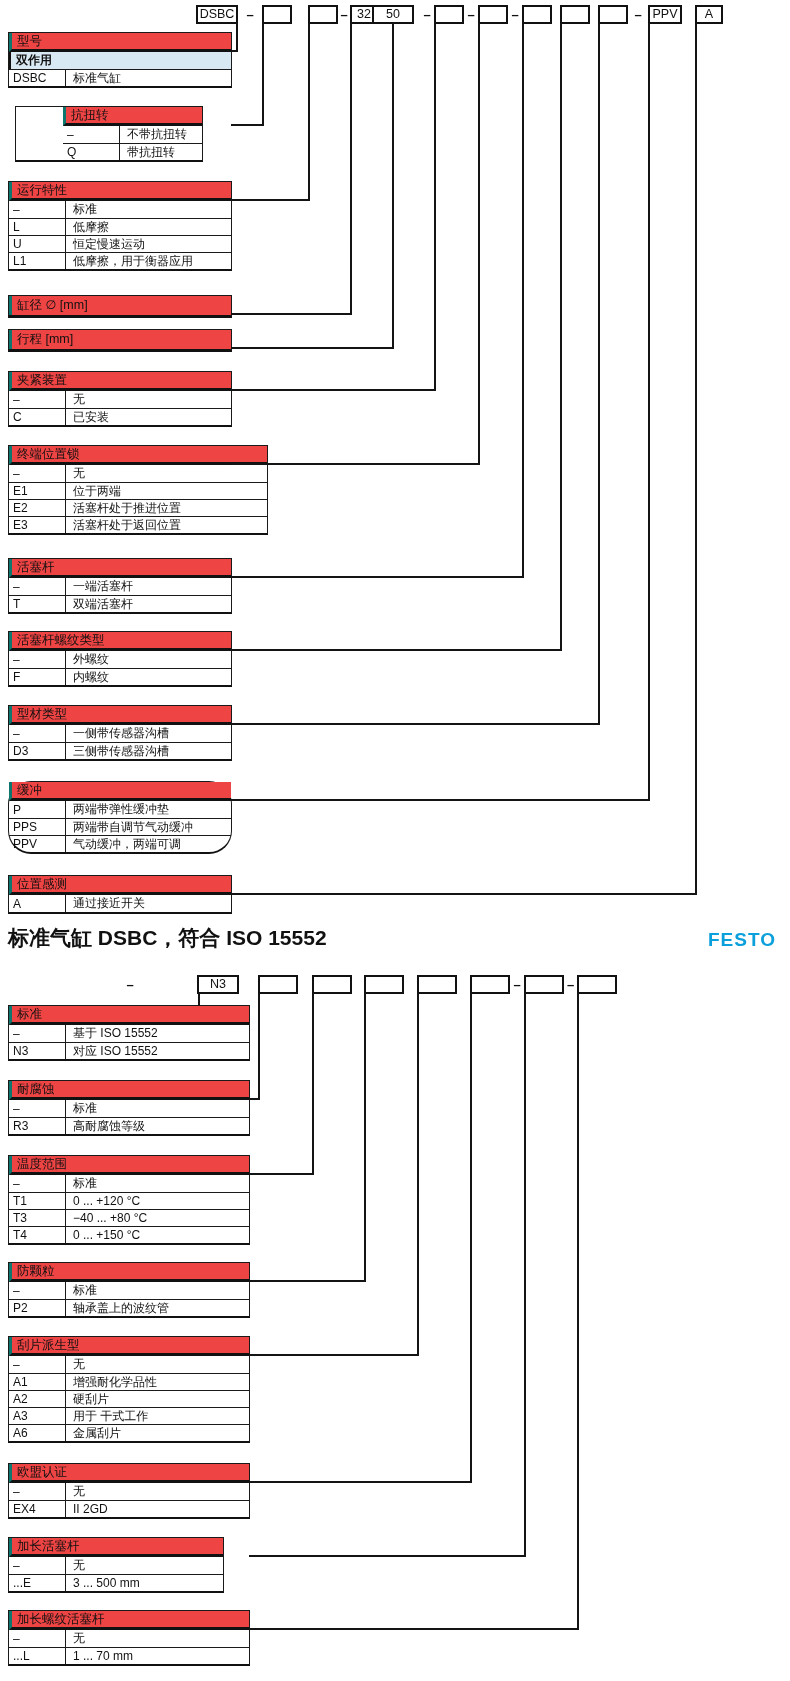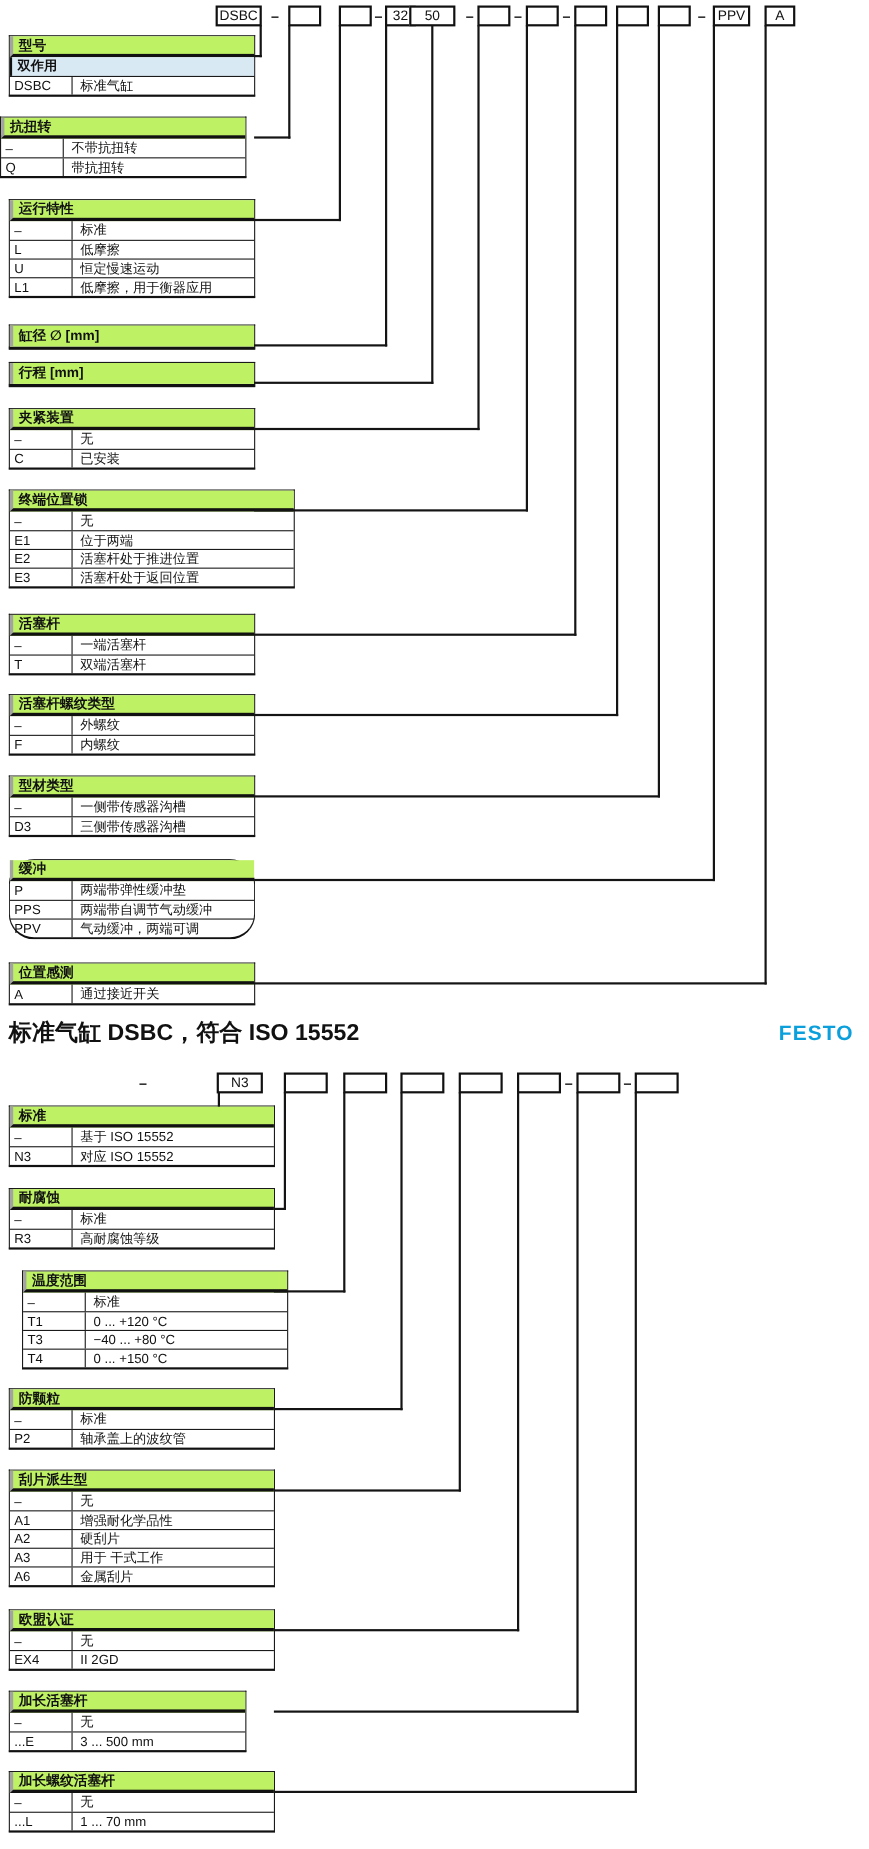--- a/index.html
+++ b/index.html
@@ -13,22 +13,22 @@
     background:#fff;display:flex;align-items:center;justify-content:center;
     font-size:12.5px;line-height:1;
   }
   .code-dash{
     position:absolute;height:19px;display:flex;align-items:center;
     font-size:13px;font-weight:bold;transform:translateX(-50%);
   }
   .tbl{position:absolute;box-sizing:border-box;background:#fff;border:1px solid #1a1a1a;border-bottom:2px solid #111;}
   .tbl.empty{border-bottom:3px solid #111;}
   .tbl-header{
-    height:19px;box-sizing:border-box;background:#bef264;border-left:3px solid #a3a3a3;
-    border-bottom:3px solid #111;font-weight:bold;font-size:12.5px;
+    height:19px;box-sizing:border-box;background:#ef4444;border-left:3px solid #0f766e;
+    border-bottom:3px solid #111;font-weight:normal;font-size:12.5px;
     display:flex;align-items:center;padding:0 5px;white-space:nowrap;overflow:hidden;
   }
   .tbl.empty .tbl-header{border-bottom:none;}
   .tbl-sub{
     height:17px;box-sizing:border-box;background:#d9e9f4;border-left:2px solid #111;
     font-weight:bold;font-size:12px;display:flex;align-items:center;padding:0 5px;
   }
   .tbl-row{height:17px;box-sizing:border-box;border-top:1px solid #1a1a1a;display:flex;font-size:12px;}
   .tbl-body > .tbl-row:first-child{border-top:none;}
   .tbl-sub + .tbl-body > .tbl-row:first-child{border-top:1px solid #1a1a1a;}
@@ -69,21 +69,21 @@
     <div class="tbl" id="tbl-0-0" style="left: 8px; top: 32px; width: 224px;">
       <div class="tbl-header">型号</div>
       <div class="tbl-sub">双作用</div>
       <div class="tbl-body">
         <div class="tbl-row">
           <div class="c-code">DSBC</div>
           <div class="c-desc">标准气缸</div>
         </div>
       </div>
     </div>
-    <div class="tbl" id="tbl-0-1" style="left: 0; top: 106px; width: 224px;">
+    <div class="tbl" id="tbl-0-1" style="left: 15px; top: 106px; width: 188px; padding-left: 47px;">
       <div class="tbl-header">抗扭转</div>
       <div class="tbl-body">
         <div class="tbl-row">
           <div class="c-code">–</div>
           <div class="c-desc">不带抗扭转</div>
         </div>
         <div class="tbl-row">
           <div class="c-code">Q</div>
           <div class="c-desc">带抗扭转</div>
         </div>
@@ -247,21 +247,21 @@
         <div class="tbl-row">
           <div class="c-code">–</div>
           <div class="c-desc">标准</div>
         </div>
         <div class="tbl-row">
           <div class="c-code">R3</div>
           <div class="c-desc">高耐腐蚀等级</div>
         </div>
       </div>
     </div>
-    <div class="tbl" id="tbl-1-2" style="left: 8px; top: 1155px; width: 242px; margin-left: 12px;">
+    <div class="tbl" id="tbl-1-2" style="left: 8px; top: 1155px; width: 242px;">
       <div class="tbl-header">温度范围</div>
       <div class="tbl-body">
         <div class="tbl-row">
           <div class="c-code">–</div>
           <div class="c-desc">标准</div>
         </div>
         <div class="tbl-row">
           <div class="c-code">T1</div>
           <div class="c-desc">0 ... +120 °C</div>
         </div>

